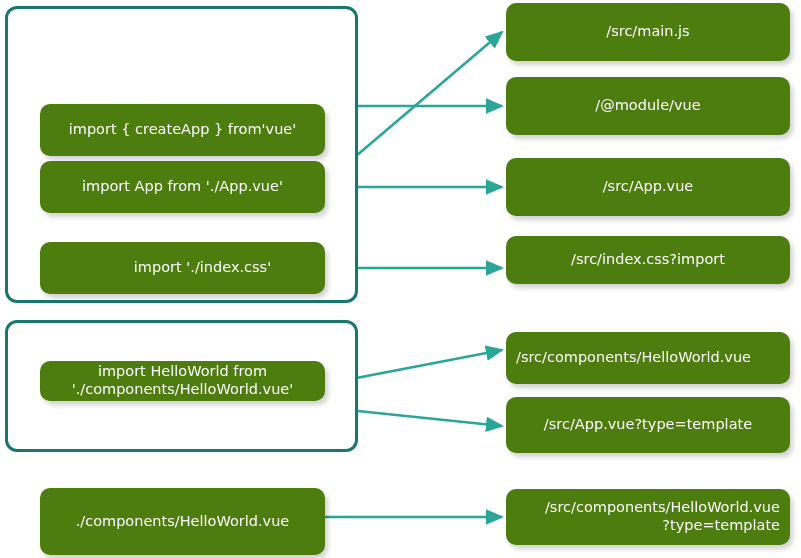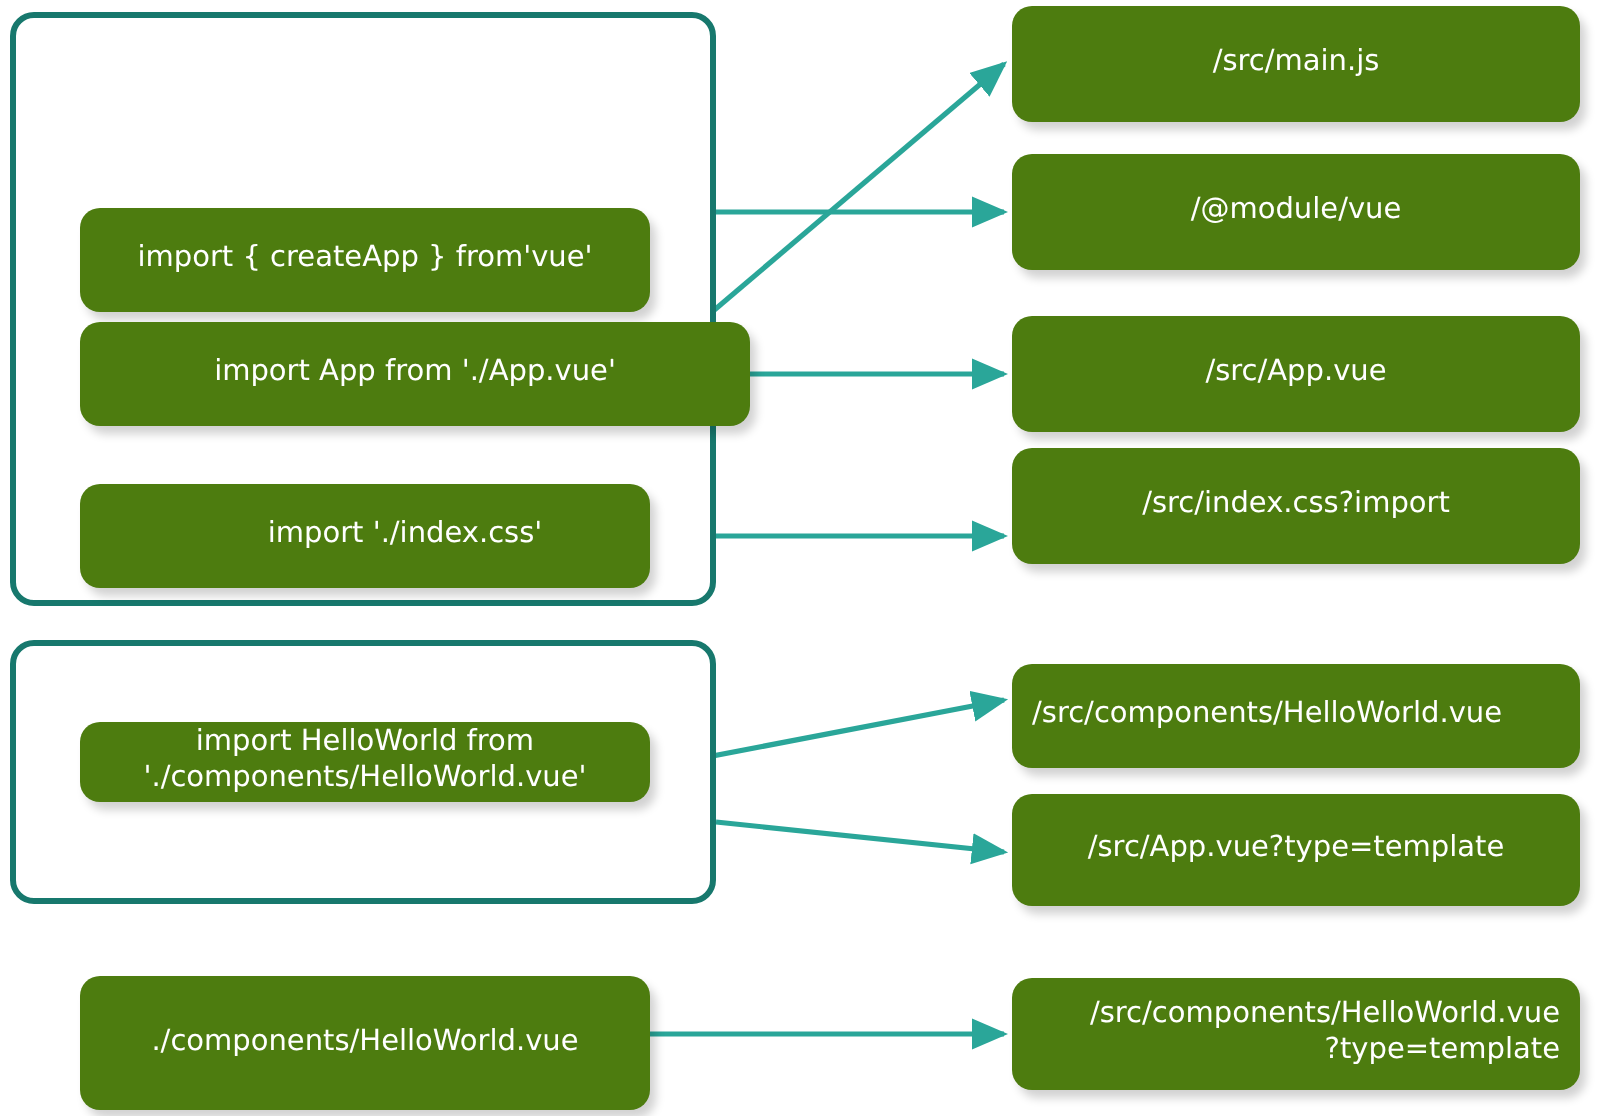--- a/index.html
+++ b/index.html
@@ -115,40 +115,40 @@
 
     <line x1="325" y1="517" x2="502" y2="517" stroke="#2aa699" stroke-width="2.6" marker-end="url(#arrowhead)"></line>
   </svg>
 
   <div class="group-panel" style="left:5px; top:6px; width:353px; height:297px;">
   </div>
   <div class="group-title" style="left:5px; top:28px; width:353px;">/src/maiun.js</div>
 
   <div class="node" style="left:40px; top:80px; width:285px; height:52px;margin-top:24px;">import { createApp } from'vue'</div>
 
-  <div class="node" style="left:40px; top:161px; width:335px; height:52px;">import App from './App.vue'</div>
+  <div class="node" style="left:40px; top:161px; width:285px; height:52px;">import App from './App.vue'</div>
 
   <div class="node" style="left:40px; top:242px; width:285px; height:52px;padding-left:48px;">import './index.css'</div>
 
   <div class="group-panel" style="left:5px; top:320px; width:353px; height:132px;">
   </div>
   <div class="group-title" style="left:5px; top:333px; width:353px;">./App.vue</div>
 
   <div class="node" style="left:40px; top:361px; width:285px; height:40px;">import HelloWorld from
 './components/HelloWorld.vue'</div>
 
   <div class="node" style="left:40px; top:488px; width:285px; height:67px;">./components/HelloWorld.vue</div>
 
   <div class="node" style="left:506px; top:3px; width:284px; height:58px;">/src/main.js</div>
 
   <div class="node" style="left:506px; top:158px; width:284px; height:58px;">/src/App.vue</div>
 
   <div class="node" style="left:506px; top:77px; width:284px; height:58px;">/@module/vue</div>
 
-  <div class="node" style="left:506px; top:224px; width:284px; height:58px;">/src/index.css?import</div>
+  <div class="node" style="left:506px; top:236px; width:284px; height:48px;">/src/index.css?import</div>
 
   <div class="node align-left" style="left:506px; top:332px; width:284px; height:52px;">/src/components/HelloWorld.vue</div>
 
   <div class="node" style="left:506px; top:397px; width:284px; height:56px;">/src/App.vue?type=template</div>
 
   <div class="node align-right" style="left:506px; top:489px; width:284px; height:56px;">/src/components/HelloWorld.vue
 ?type=template</div>
 
 
 </div>

